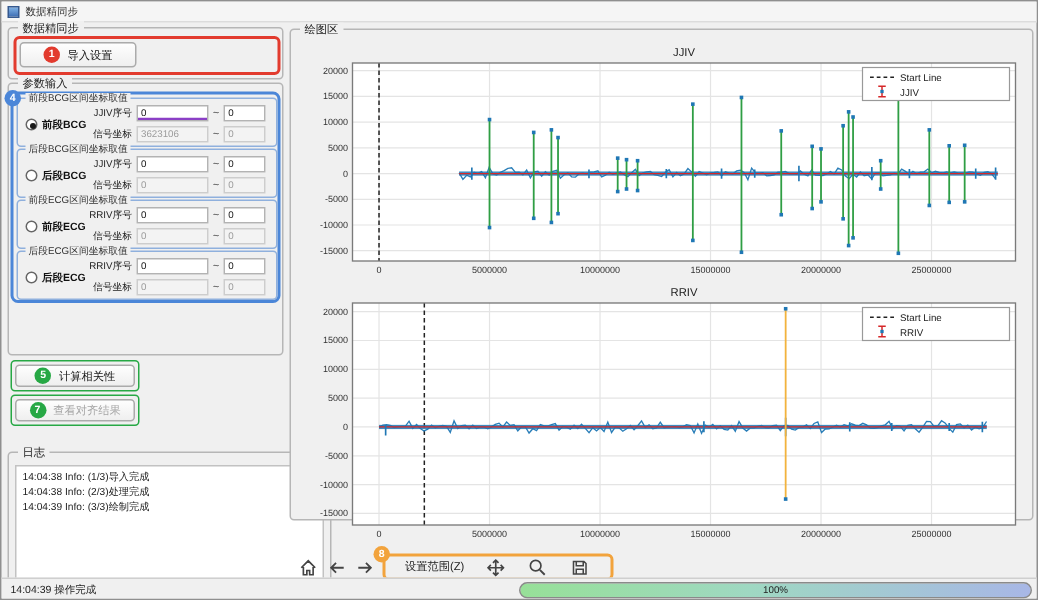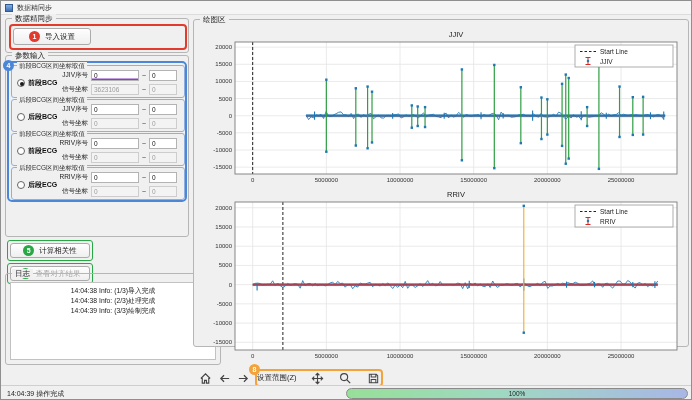--- a/index.html
+++ b/index.html
@@ -53,21 +53,21 @@
 
   
   #log-box { position:absolute; left:4px; top:8px; right:4px; bottom:4px; background:#fff; border:1px solid #c2c2c2; padding:3px 4px; overflow:hidden; }
   .log-line { font-size:6.8px; line-height:10px; color:#222; white-space:nowrap; }
 
   
   #fs-plot { background:#f0f0f0; }
   svg text { font-family:"Liberation Sans","DejaVu Sans",sans-serif; }
   #plot-toolbar { position:absolute; left:4px; top:348px; height:20px; display:flex; align-items:center; gap:5px; }
   .ticon { display:inline-flex; align-items:center; justify-content:center; width:14px; height:14px; }
-  #range-wrap { position:relative; display:flex; align-items:center; gap:14px; border:2px solid #f2a33c; border-radius:4px; padding:1px 0; height:18px; }
+  #range-wrap { position:relative; display:flex; align-items:center; gap:14px; border:2px solid #f2a33c; border-radius:4px; padding:1px 13px; height:18px; }
   #badge8 { position:absolute; left:-8px; top:-7px; }
   #range-label { font-size:7.5px; color:#222; white-space:nowrap; }
 
   
   #statusbar { position:absolute; left:0; top:384px; width:692px; height:16px; background:#f0f0f0; border-top:1px solid #cfcfcf; }
   #status-text { position:absolute; left:6px; top:0; line-height:15px; font-size:7px; color:#222; }
   #progressbar { position:absolute; left:345px; top:2px; width:342px; height:11px; border:1px solid #8a8a8a; border-radius:6px; background:linear-gradient(90deg,#97e098 0%,#9fd8c2 45%,#a8b7e6 100%); font-size:6.5px; text-align:center; line-height:10px; color:#222; }
 </style>
 </head>
 <body>
@@ -188,21 +188,21 @@
         </button>
       </div>
       <div class="action-cell ann green" style="left:0px;top:23px;">
         <button class="btn disabled">
           <span class="badge green">7</span>
           <span>查看对齐结果</span>
         </button>
       </div>
     </div>
 
-  <div class="groupbox" style="left:4px;top:272px;width:216px;height:92px;text-align:center;">
+  <div class="groupbox" style="left:4px;top:300px;width:216px;height:92px;">
     <span class="legend">日志</span>
     <div id="log-box">
         <div class="log-line">14:04:38 Info: (1/3)导入完成</div>
         <div class="log-line">14:04:38 Info: (2/3)处理完成</div>
         <div class="log-line">14:04:39 Info: (3/3)绘制完成</div>
       </div>
   </div>
 
   <div class="groupbox" id="fs-plot" style="left:192px;top:18px;width:496px;height:328px;">
     <span class="legend">绘图区</span>

